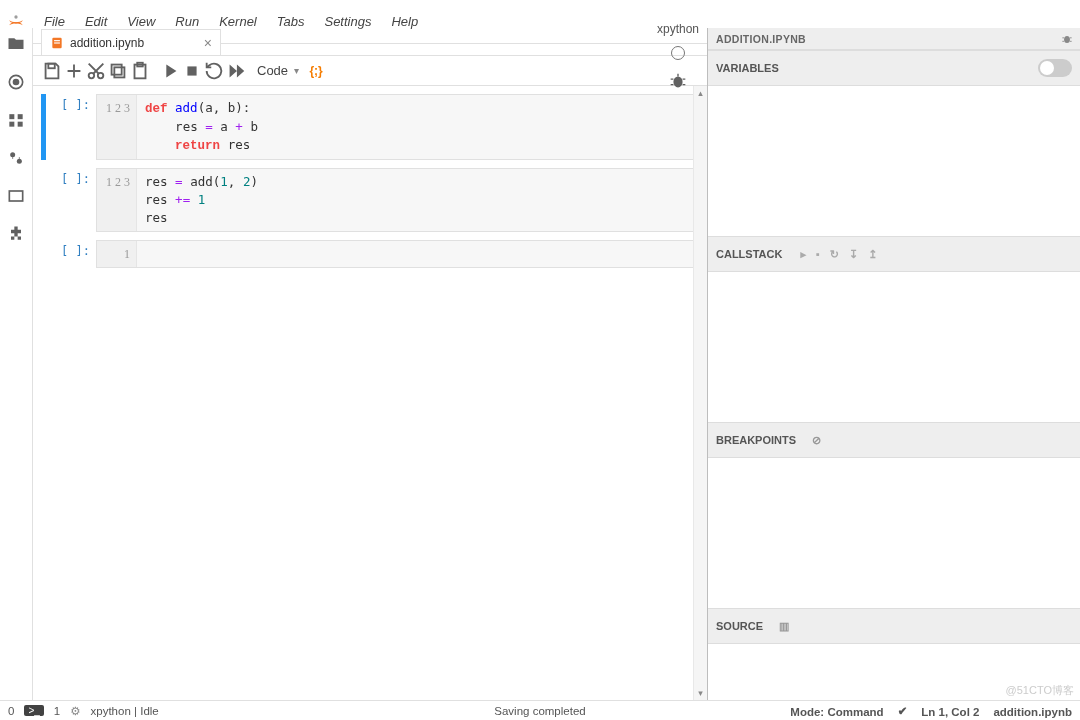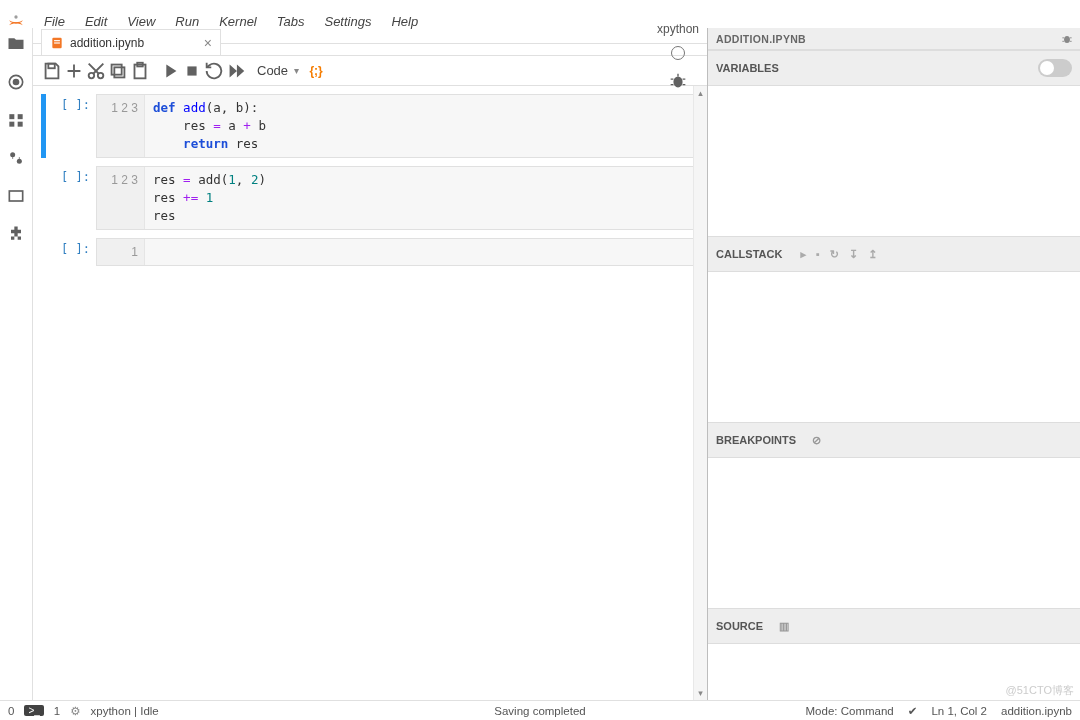--- a/index.html
+++ b/index.html
@@ -39,40 +39,40 @@
 .switch.off { background: #ccc; }
 .switch.off::after { left: 2px; right: auto; }
 
 
 .cells { flex: 1; overflow: auto; padding: 8px 10px 8px 8px; position: relative; }
 .cell { display: flex; margin-bottom: 8px; }
 .cell-bar { width: 5px; background: transparent; margin-right: 6px; }
 .cell.selected .cell-bar { background: #2196f3; }
 .prompt { width: 44px; text-align: right; color: #307fc1; font-family: "DejaVu Sans Mono", Menlo, Consolas, monospace; font-size: 12px; padding-top: 4px; padding-right: 6px; }
 .code-block { flex: 1; border: 1px solid #e0e0e0; background: #f7f7f7; display: flex; }
-.gutter { width: 48px; background: #f0f0f0; border-right: 1px solid #e5e5e5; text-align: right; padding: 4px 6px; font-family: Liberation Sans, sans-serif; font-size: 12px; color: #999; line-height: 18px; }
+.gutter { width: 40px; background: #f0f0f0; border-right: 1px solid #e5e5e5; text-align: right; padding: 4px 6px; font-family: Liberation Serif, serif; font-size: 12px; color: #999; line-height: 18px; }
 .code { flex: 1; padding: 4px 8px; font-family: "DejaVu Sans Mono", Menlo, Consolas, monospace; font-size: 12.5px; line-height: 18px; white-space: pre; }
-.kw { color: #1d4ed8; font-weight: bold; }
+.kw { color: #ef4444; font-weight: bold; font-family: Liberation Mono, monospace; }
 .fn { color: #0000ff; }
 .num { color: #008080; }
 .op { color: #a020f0; }
 
 
 .debug-header { height: 22px; background: #eeeeee; border-bottom: 1px solid #ddd; display: flex; align-items: center; padding: 0 8px; font-size: 10.5px; font-weight: bold; color: #666; letter-spacing: 0.3px; }
 .panel-header { height: 36px; background: #eeeeee; border-top: 1px solid #ddd; border-bottom: 1px solid #ddd; display: flex; align-items: center; padding: 0 8px; font-size: 11px; font-weight: bold; color: #555; gap: 8px; }
 .panel-body { flex: 0 0 auto; }
 .panel-icons { display: flex; gap: 10px; margin-left: 10px; color: #aaa; font-size: 11px; }
 .panel-icons span { cursor: pointer; }
 .bug-corner { position: absolute; right: 6px; top: 4px; color: #888; cursor: pointer; }
 
 
 .statusbar { position: absolute; left: 0; right: 0; bottom: 0; height: 20px; border-top: 1px solid #e0e0e0; display: flex; align-items: center; padding: 0 8px; font-size: 11.5px; color: #555; gap: 10px; background: #fff; }
 .sb-box { background: #424242; color: #fff; padding: 0 4px; border-radius: 2px; font-size: 10px; }
 .sb-center { position: absolute; left: 50%; transform: translateX(-50%); }
-.sb-right { margin-left: auto; display: flex; gap: 14px; align-items: center; }
+.sb-right { margin-left: auto; display: flex; gap: 14px; align-items: flex-end; font-weight: bold; }
 
 
 .fake-scroll { position: absolute; right: 0; top: 0; bottom: 0; width: 14px; background: #f5f5f5; border-left: 1px solid #e8e8e8; }
 .fake-scroll .arrow { height: 14px; text-align: center; font-size: 9px; color: #888; line-height: 14px; }
 .fake-scroll .arrow.bottom { position: absolute; bottom: 0; width: 100%; }
 
 .watermark { position: absolute; right: 6px; bottom: 22px; font-size: 11px; color: #ccc; }
 
 svg { width: 100%; height: 100%; }
 </style>

